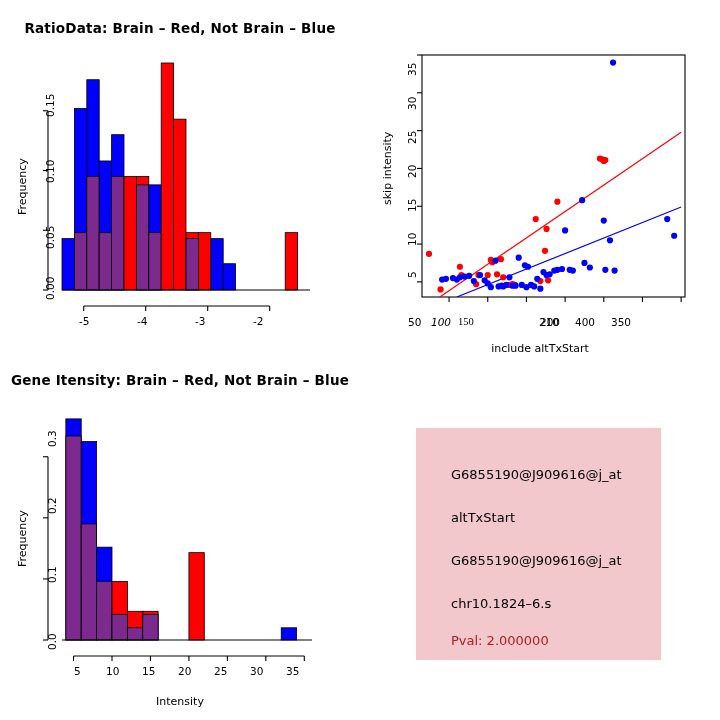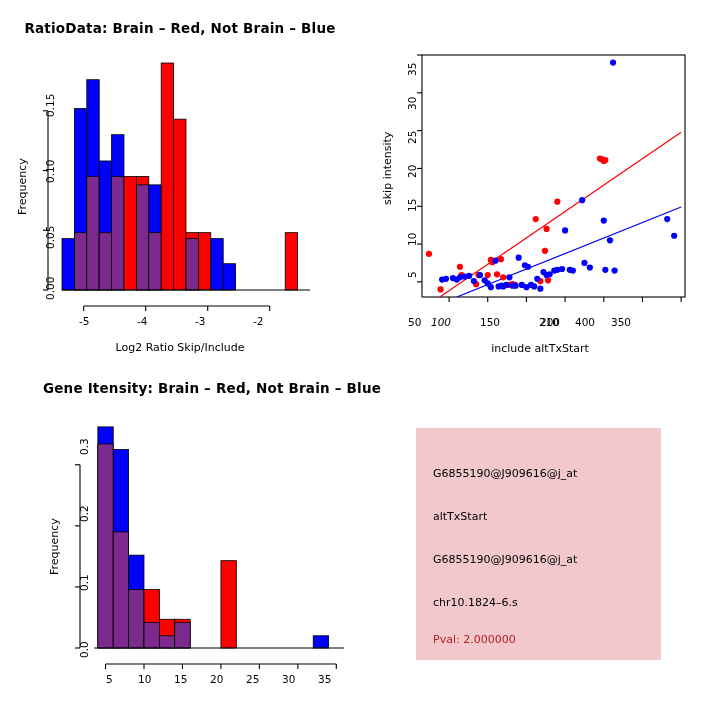--- a/index.html
+++ b/index.html
@@ -6,31 +6,30 @@
   body{width:720px;height:720px;position:relative;overflow:hidden;
        font-family:"DejaVu Sans", sans-serif;color:#000;}
   .panel{position:absolute;padding-left:37px;}
   .ptitle{position:absolute;font-weight:bold;font-size:13.5px;text-align:center;
           white-space:nowrap;letter-spacing:.2px;}
   .axlabel{position:absolute;font-size:11px;white-space:nowrap;}
   .tick-lab{position:absolute;font-size:10.5px;white-space:nowrap;}
   .vert-lab{transform-origin:0 0;transform:rotate(-90deg);}
   svg{display:block;position:absolute;overflow:visible;}
   .textbox{position:absolute;background:#f2c8cd;}
-  .tb-line{position:absolute;font-size:11px;white-space:nowrap;color:#000;}
+  .tb-line{position:absolute;font-size:13px;white-space:nowrap;color:#000;margin-left:18px;}
   .tb-pval{color:#b02020;}
 </style>
 </head>
 <body>
 
 <div class="panel" style="left:0;top:0;width:360px;height:360px;">
   <div class="ptitle" style="left:0;top:20px;width:360px;">RatioData: Brain – Red, Not Brain – Blue</div>
 
   <div class="axlabel vert-lab" style="left:16px;top:215px;">Frequency</div>
-  <div class="axlabel" style="left:0;top:341px;width:360px;text-align:center;">Log2 Ratio Skip/Include</div>
 
   <div class="tick-lab vert-lab" style="left:44px;top:300px;">0.00</div>
   <div class="tick-lab vert-lab" style="left:44px;top:249px;">0.05</div>
   <div class="tick-lab vert-lab" style="left:44px;top:183px;">0.10</div>
   <div class="tick-lab vert-lab" style="left:44px;top:117px;">0.15</div>
 
   <div class="tick-lab" style="left:79px;top:315px;">-5</div>
   <div class="tick-lab" style="left:137px;top:315px;">-4</div>
   <div class="tick-lab" style="left:195px;top:315px;">-3</div>
   <div class="tick-lab" style="left:253px;top:315px;">-2</div>
@@ -80,21 +79,21 @@
   <div class="tick-lab vert-lab" style="left:46px;top:278px;">5</div>
   <div class="tick-lab vert-lab" style="left:46px;top:246px;">10</div>
   <div class="tick-lab vert-lab" style="left:46px;top:212px;">15</div>
   <div class="tick-lab vert-lab" style="left:46px;top:178px;">20</div>
   <div class="tick-lab vert-lab" style="left:46px;top:144px;">25</div>
   <div class="tick-lab vert-lab" style="left:46px;top:110px;">30</div>
   <div class="tick-lab vert-lab" style="left:46px;top:76px;">35</div>
 
   <div class="tick-lab" style="left:48px;top:316px;">50</div>
   <div class="tick-lab" style="left:71px;top:316px;font-style:italic;">100</div>
-  <div class="tick-lab" style="left:120px;top:316px;">150</div>
+  <div class="tick-lab" style="left:98px;top:316px;font-family:Liberation Serif, serif;">150</div>
   <div class="tick-lab" style="left:143px;top:316px;margin-left:37px;">200</div>
   <div class="tick-lab" style="left:179px;top:316px;">210</div>
   <div class="tick-lab" style="left:215px;top:316px;">400</div>
   <div class="tick-lab" style="left:251px;top:316px;">350</div>
 
   <svg id="svg-p2" style="left:0;top:0;" width="360" height="360">
       <rect x="62" y="55" width="263" height="242" fill="none" stroke="#000" stroke-width="1.1"></rect>
       <clipPath id="clip-p2">
         <rect x="62" y="55" width="263" height="242"></rect>
       </clipPath>
@@ -189,24 +188,25 @@
       <line x1="89.0735294117647" y1="297" x2="89.0735294117647" y2="302" stroke="#000" stroke-width="1.1"></line>
       <line x1="127.75" y1="297" x2="127.75" y2="302" stroke="#000" stroke-width="1.1"></line>
       <line x1="166.4264705882353" y1="297" x2="166.4264705882353" y2="302" stroke="#000" stroke-width="1.1"></line>
       <line x1="205.10294117647058" y1="297" x2="205.10294117647058" y2="302" stroke="#000" stroke-width="1.1"></line>
       <line x1="243.77941176470588" y1="297" x2="243.77941176470588" y2="302" stroke="#000" stroke-width="1.1"></line>
       <line x1="282.4558823529412" y1="297" x2="282.4558823529412" y2="302" stroke="#000" stroke-width="1.1"></line>
       <line x1="321.13235294117646" y1="297" x2="321.13235294117646" y2="302" stroke="#000" stroke-width="1.1"></line>
     </svg>
 </div>
 
-<div class="panel" style="left:0;top:360px;width:360px;height:360px;margin-left:32px;">
+<div class="panel" style="left:0;top:352px;width:360px;height:360px;">
   <div class="ptitle" style="left:0;top:20px;width:360px;">Gene Itensity: Brain – Red, Not Brain – Blue</div>
 
   <div class="axlabel vert-lab" style="left:16px;top:215px;">Frequency</div>
+  <div class="axlabel" style="left:0;top:343px;width:360px;text-align:center;">Intensity</div>
 
   <div class="tick-lab vert-lab" style="left:46px;top:298px;">0.0</div>
   <div class="tick-lab vert-lab" style="left:46px;top:231px;">0.1</div>
   <div class="tick-lab vert-lab" style="left:46px;top:162px;">0.2</div>
   <div class="tick-lab vert-lab" style="left:46px;top:95px;">0.3</div>
 
   <div class="tick-lab" style="left:74px;top:313px;">5</div>
   <div class="tick-lab" style="left:106px;top:313px;">10</div>
   <div class="tick-lab" style="left:142px;top:313px;">15</div>
   <div class="tick-lab" style="left:178px;top:313px;">20</div>

